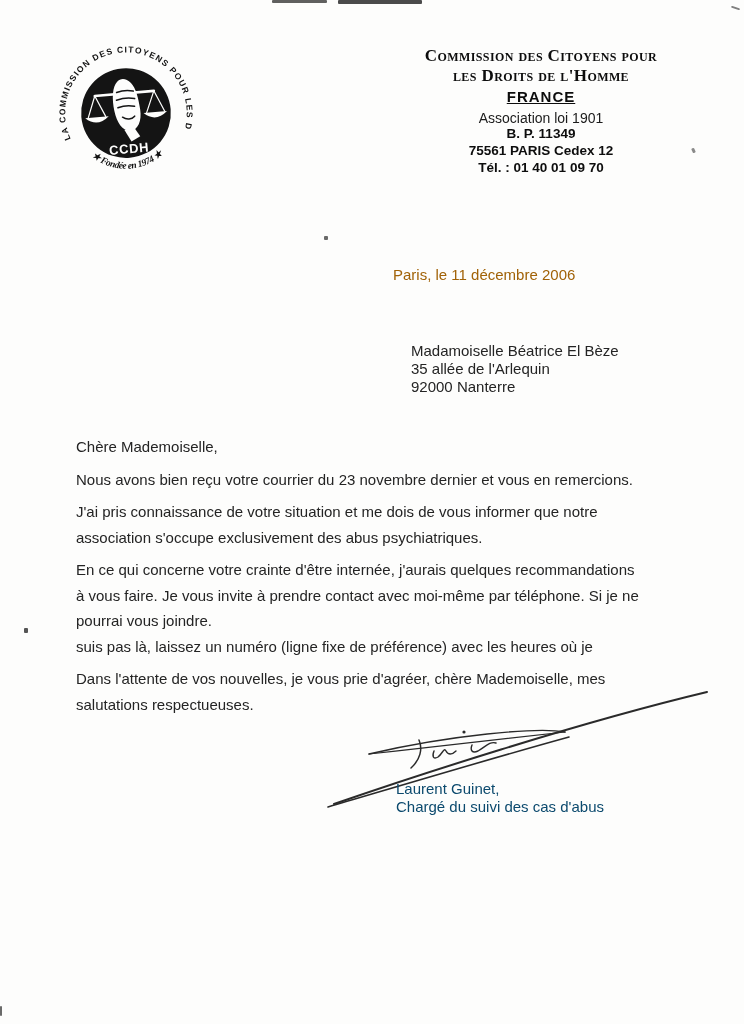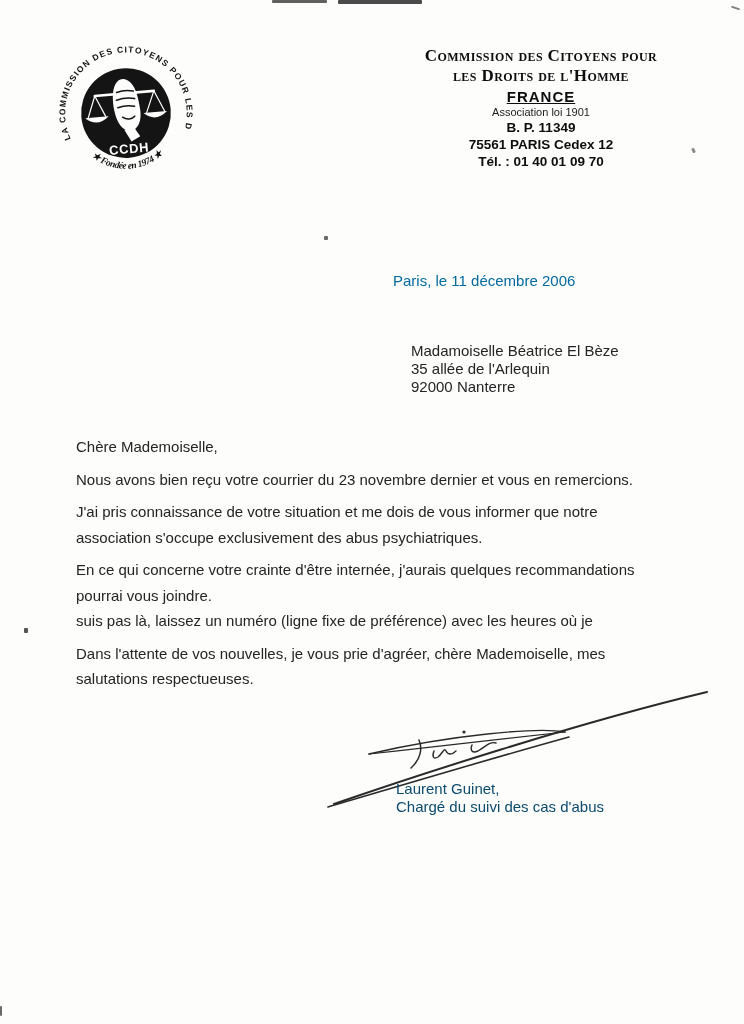--- a/index.html
+++ b/index.html
@@ -9,24 +9,24 @@
     font-family:"Liberation Sans","DejaVu Sans",sans-serif;
     color:#222;
   }
   .abs{position:absolute;}
   
   .seal{left:50px;top:36px;width:152px;height:158px;}
   
   .letterhead{left:386px;top:46px;width:310px;text-align:center;color:#0d0d0d;}
   .lh-caps{font-weight:bold;font-size:17px;font-variant:small-caps;letter-spacing:.4px;line-height:20px;font-family:Liberation Serif, serif;}
   .lh-france{font-weight:bold;font-size:15px;letter-spacing:1px;text-decoration:underline;margin-top:2px;line-height:18px;}
-  .lh-assoc{font-size:11px;line-height:13px;color:#1b1b1b;}
+  .lh-assoc{font-size:14px;margin-top:6px;line-height:13px;color:#1b1b1b;}
   .lh-bold-sm{font-weight:bold;font-size:13.5px;line-height:16px;margin-top:1px;}
   
-  .dateline{left:393px;top:272px;font-size:15px;color:#0369a1;}
+  .dateline{left:393px;top:266px;font-size:15px;color:#a16207;}
   .recipient{left:411px;top:342px;font-size:15px;line-height:18px;color:#242424;}
   .body-block{left:76px;top:430px;width:640px;font-size:15px;color:#242424;}
   .body-block .line{line-height:17.5px;margin-top:8px;}
   .salutation{margin-bottom:15px;}
   .para{margin-bottom:15px;}
   .para:last-child{margin-bottom:0;}
   
   .signature-svg{left:322px;top:683px;width:395px;height:130px;}
   .signer{left:396px;top:780px;font-size:15px;line-height:18px;color:#0c4a6e;}
   
@@ -96,20 +96,21 @@
     <div class="line">Nous avons bien reçu votre courrier du 23 novembre dernier et vous en remercions.</div>
   </div>
 
   <div class="para">
     <div class="line">J'ai pris connaissance de votre situation et me dois de vous informer que notre</div>
     <div class="line">association s'occupe exclusivement des abus psychiatriques.</div>
   </div>
 
   <div class="para">
     <div class="line">En ce qui concerne votre crainte d'être internée, j'aurais quelques recommandations</div>
+    <div class="line">à vous faire. Je vous invite à prendre contact avec moi-même par téléphone. Si je ne</div>
     <div class="line">pourrai vous joindre.</div>
     <div class="line">suis pas là, laissez un numéro (ligne fixe de préférence) avec les heures où je</div>
   </div>
 
   <div class="para">
     <div class="line">Dans l'attente de vos nouvelles, je vous prie d'agréer, chère Mademoiselle, mes</div>
     <div class="line">salutations respectueuses.</div>
   </div>
 </div>
 

